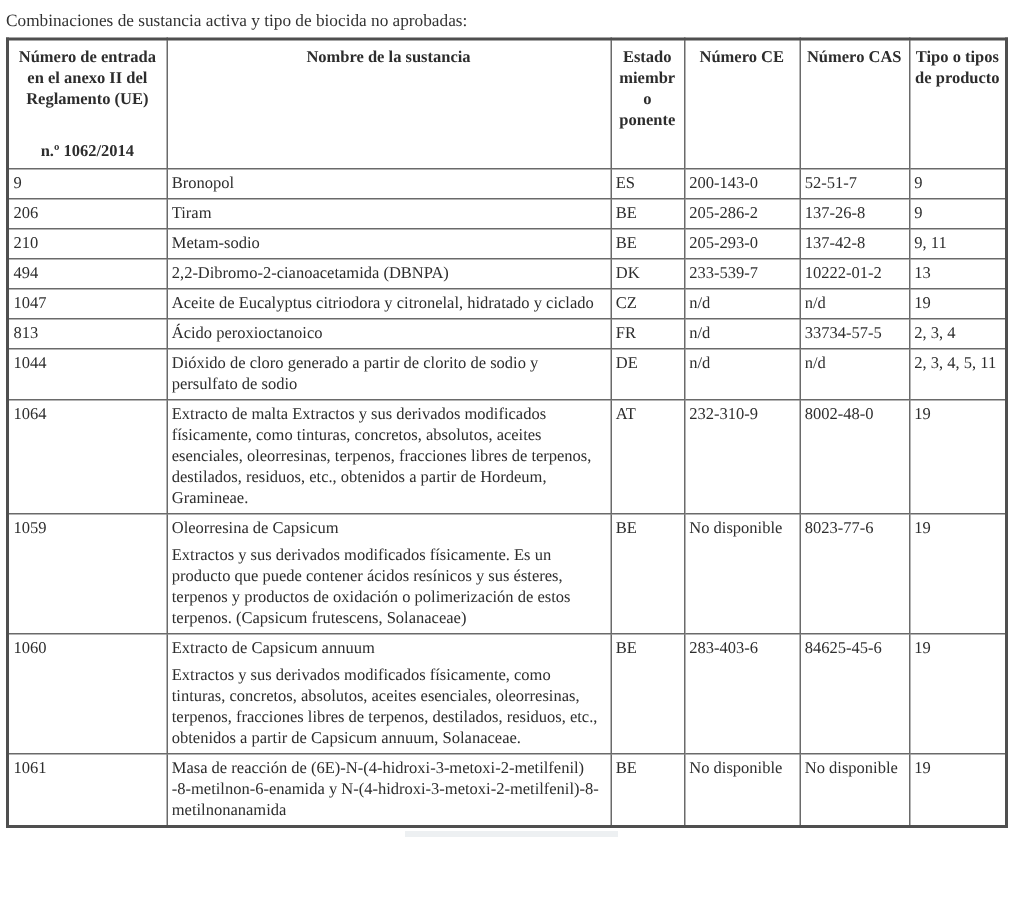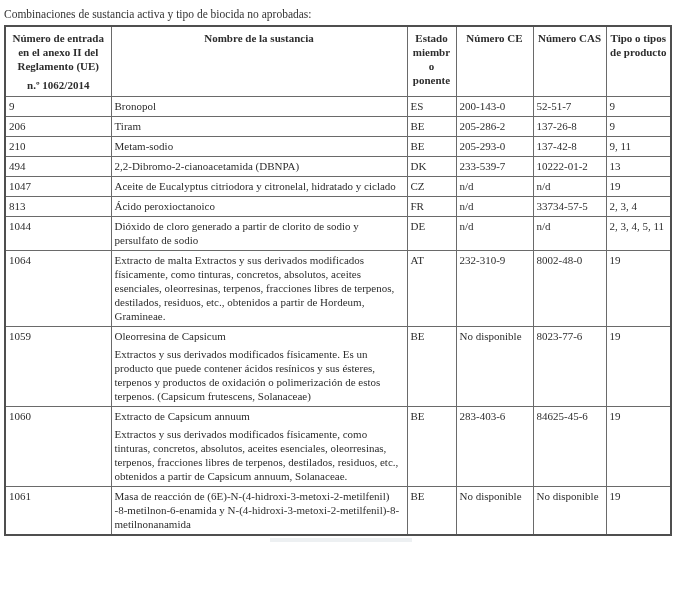--- a/index.html
+++ b/index.html
@@ -35,21 +35,21 @@
     overflow: hidden;
     word-wrap: break-word;
   }
   th {
     font-weight: bold;
     text-align: center;
     padding-top: 4px;
     padding-bottom: 4px;
   }
   th .hdr-para { margin: 0; }
-  th .hdr-para + .hdr-para { margin-top: 5px; }
+  th .hdr-para + .hdr-para { margin-top: 21px; }
   td p { margin: 0; }
   td p + p { margin-top: 4px; }
   .italic { }
   .bottom-bar {
     height: 4px;
     width: 142px;
     margin: 2px 0 0 266px;
     background: #edf0f2;
   }
 </style>

